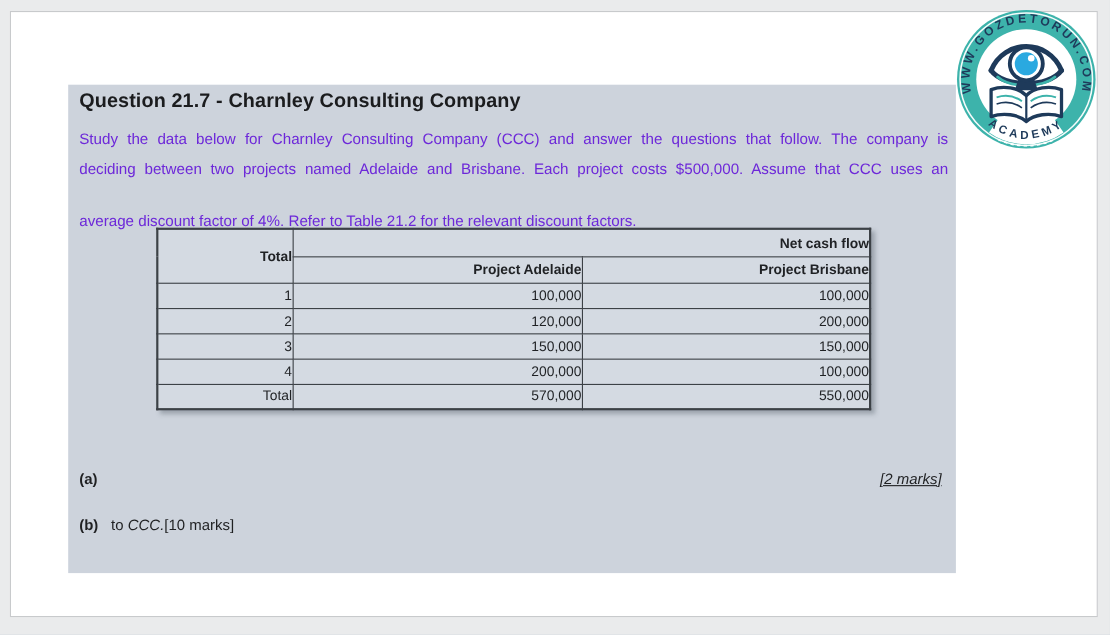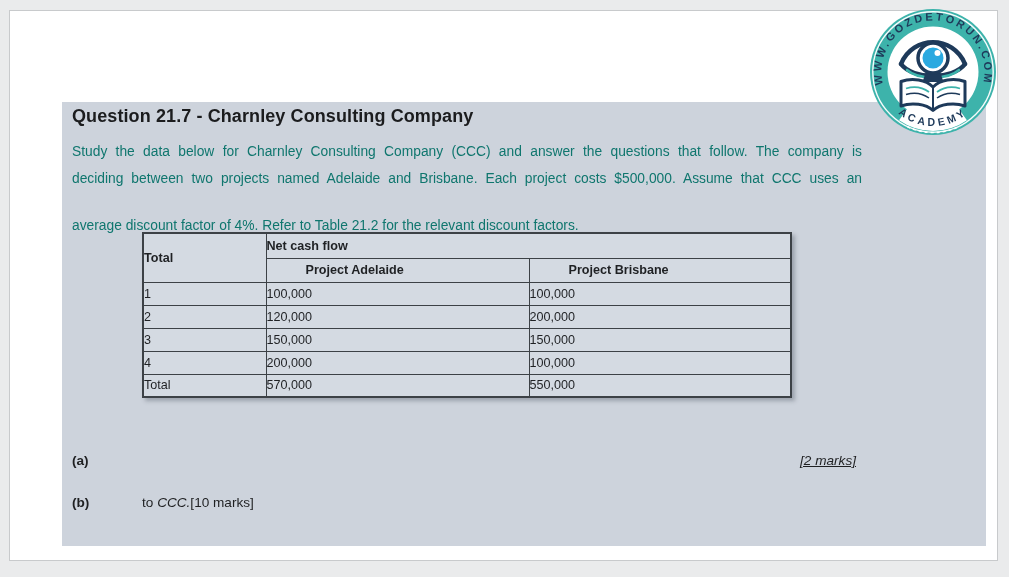--- a/index.html
+++ b/index.html
@@ -10,51 +10,51 @@
     font-family:"Liberation Sans","DejaVu Sans",sans-serif;
     overflow:hidden;
   }
   .paper {
     position:absolute; left:9px; top:10px;
     width:989px; height:551px;
     background:#ffffff;
     border:1px solid #c8cacc;
   }
   .panel {
-    position:absolute; left:52px; top:91px;
-    width:924px; height:444px;
+    position:absolute; left:52px; top:66px;
+    width:807px; height:444px;
     background:#cdd3dc;
   }
   .q-title {
     position:absolute; left:10px; top:4px;
     font-size:18px; font-weight:bold; color:#1b1c1e;
     letter-spacing:0.1px;
   }
   .intro {
     position:absolute; left:10px; top:36px; width:790px;
-    font-size:13.8px; color:#0f766e;
+    font-size:13.8px; color:#6d28d9;
   }
   .intro .jline {
     line-height:27px; white-space:nowrap;
     text-align:justify; text-align-last:justify;
     overflow:hidden;
   }
   .intro .lline { line-height:27px; text-align:left;margin-top:20px; }
   table.cashflow {
     position:absolute; left:80px; top:130px;
     border-collapse:collapse; table-layout:fixed;
     width:648px;
     font-size:12.6px; color:#1f2124;
     border:2px solid #3c4146;
     box-shadow:3px 3px 4px rgba(95,105,115,0.45);
   }
   table.cashflow th, table.cashflow td {
     border:1.2px solid #3c4146;
     background:#d4dae2;
-    text-align:left; vertical-align:middle;
+    text-align:right; vertical-align:middle;
     padding:0;
   }
   table.cashflow th { font-weight:bold; }
   tr.hrow1 th { height:25px; }
   tr.hrow2 th { height:24px;padding-left:39px; }
   tr.drow td { height:23px; font-weight:normal; }
   .col-year { width:123px; }
   .col-a { width:263px; }
   .col-b { width:262px; }
 
@@ -66,21 +66,21 @@
   .part-a { top:349px; }
   .part-b { top:391px; }
   .part .p-label { font-weight:bold; width:29px; flex:0 0 29px; line-height:20px; }
   .part .p-body { flex:1 1 auto; line-height:20px; }
   .p-row { display:flex; }
   .p-row .p-marks { margin-left:auto; font-style:italic;text-decoration:underline; }
   .b-line1 {
     white-space:nowrap; text-align:justify; text-align-last:justify;
     overflow:hidden; line-height:20px; margin-bottom:5px;
   }
-  .b-line2 { display:flex; line-height:20px;margin-left:41px; }
+  .b-line2 { display:flex; line-height:20px; }
   .italic { font-style:italic; }
 
   .logo {
     position:absolute; left:868px; top:7px;
     width:130px; height:130px; z-index:5;
   }
 </style>
 </head>
 <body>
 

